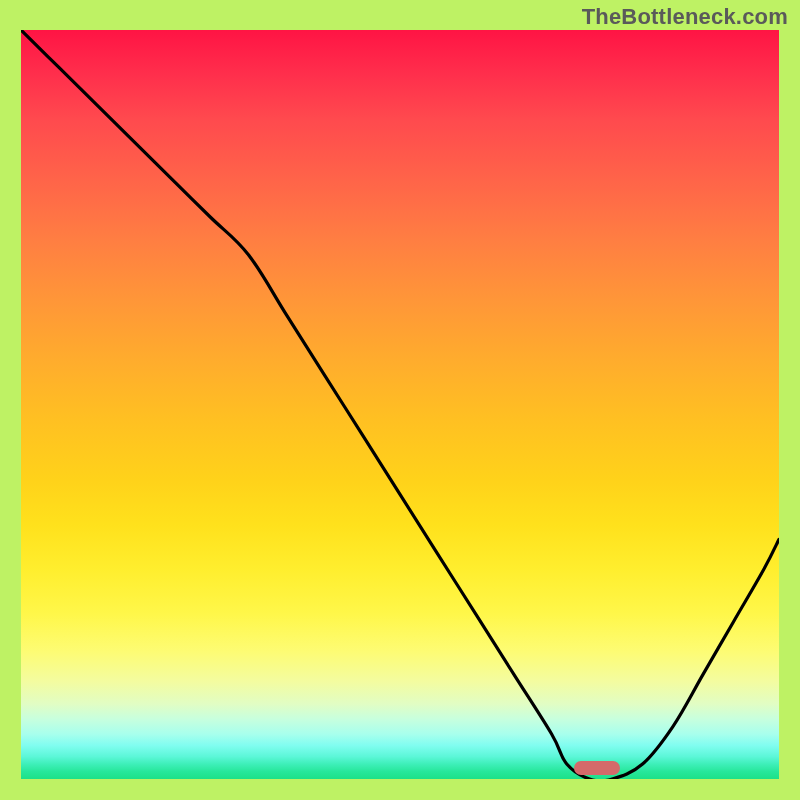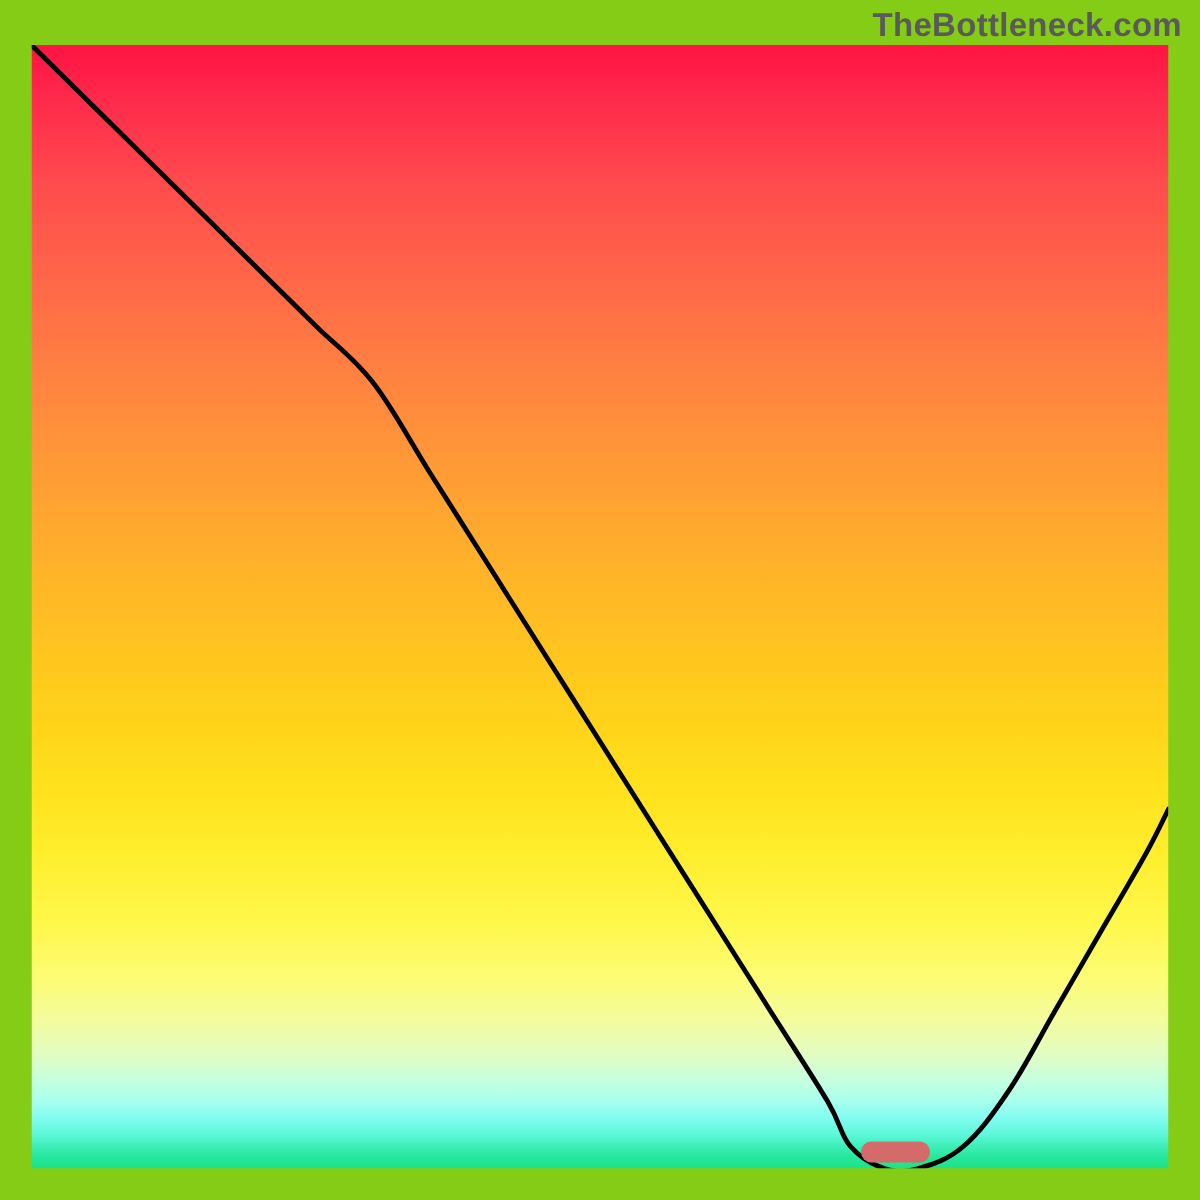--- a/index.html
+++ b/index.html
@@ -7,21 +7,21 @@
     padding: 0;
     width: 800px;
     height: 800px;
     background: #000;
     overflow: hidden;
   }
   .frame {
     position: relative;
     width: 800px;
     height: 800px;
-    background: #84cc16;
+    background: #bef264;
   }
   .watermark {
     position: absolute;
     top: 4px;
     right: 12px;
     font-family: Arial, Helvetica, sans-serif;
     font-size: 22px;
     font-weight: 600;
     color: #5a5a5a;
     letter-spacing: 0.2px;

